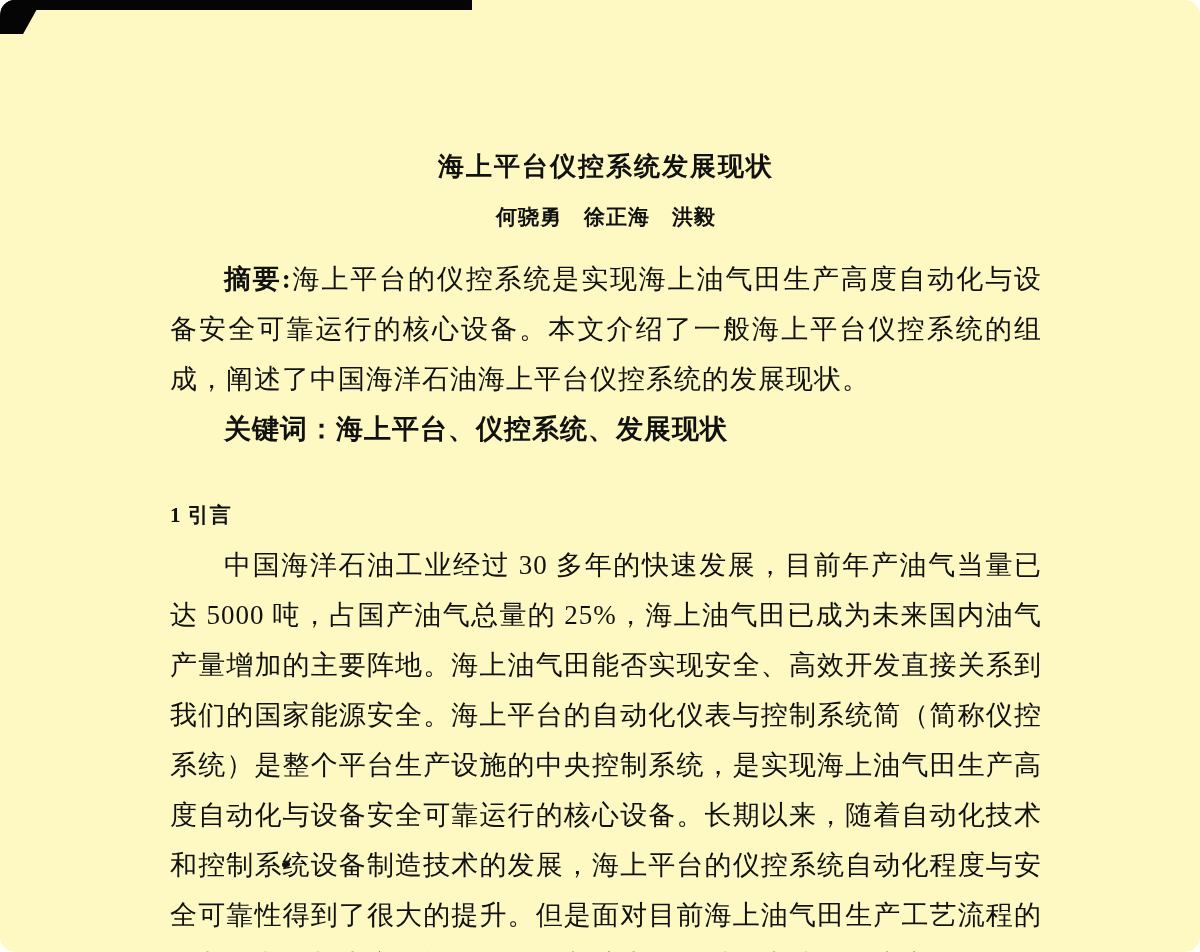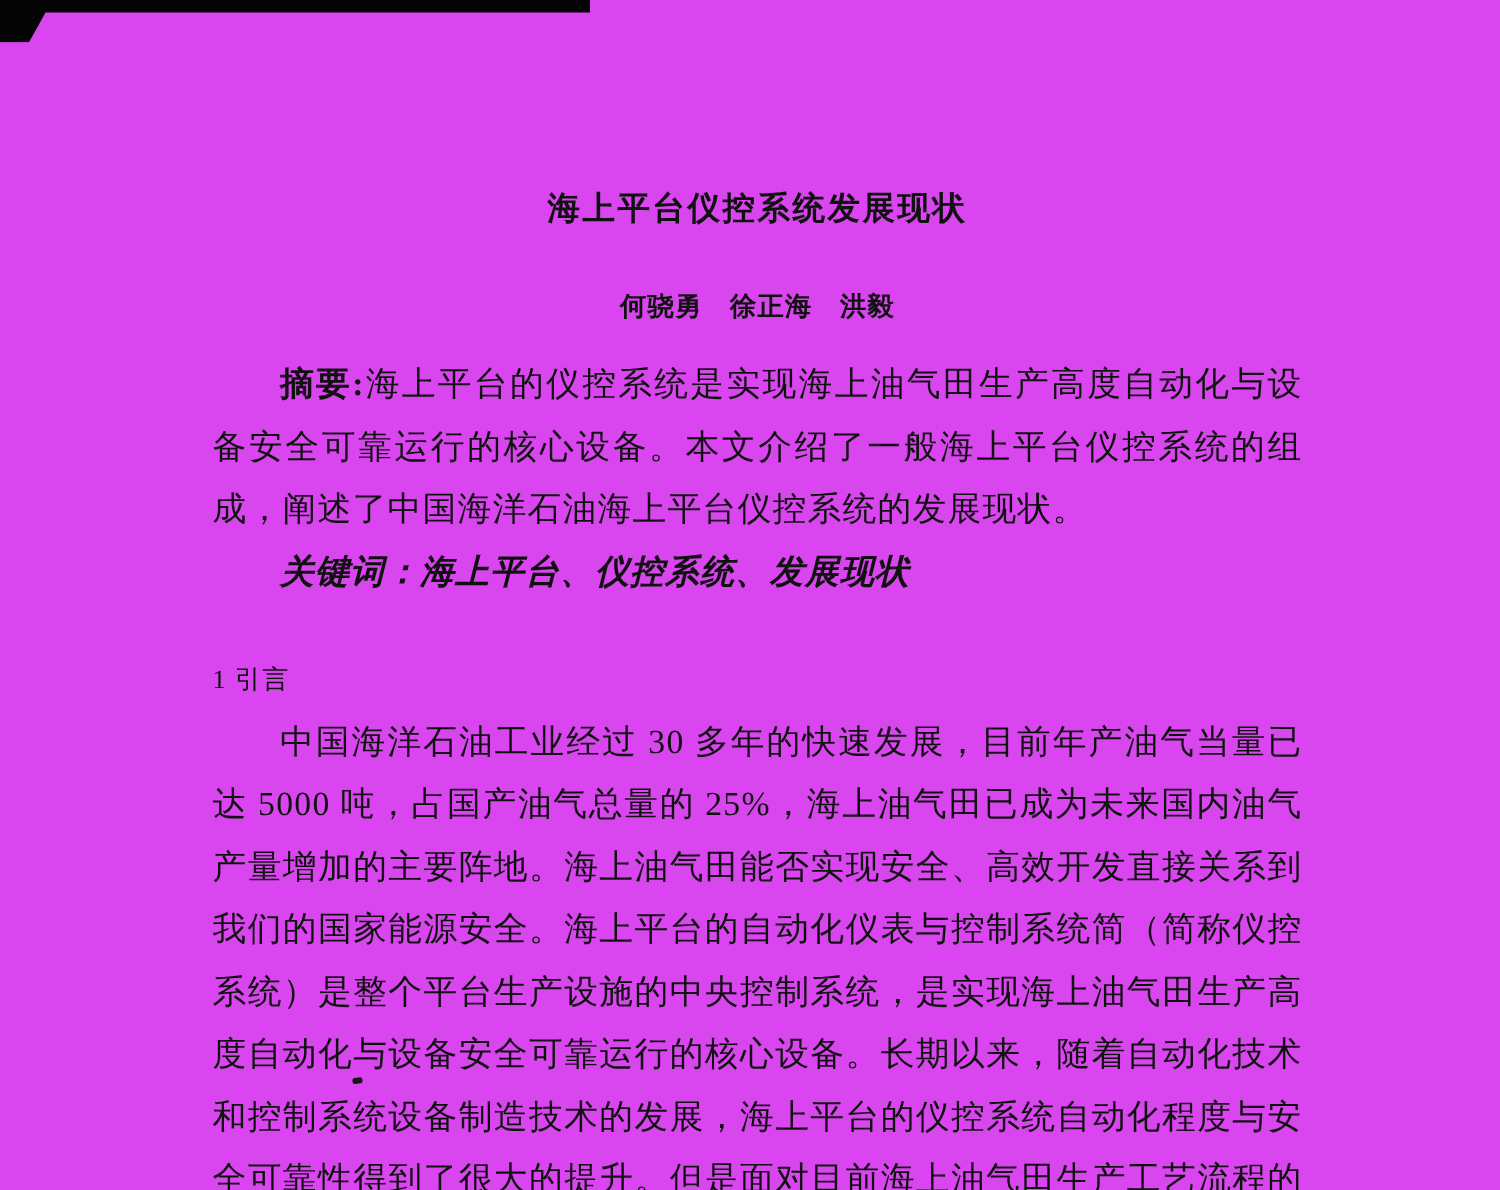--- a/index.html
+++ b/index.html
@@ -4,24 +4,25 @@
 <style>
   html, body {
     margin: 0;
     padding: 0;
     background: #ffffff;
   }
   .page {
     position: relative;
     width: 1200px;
     height: 952px;
-    background: #d946ef;
+    background: #fef9c3;
     overflow: hidden;
     font-family: "Liberation Serif", "DejaVu Serif", serif;
     color: #111111;
+    border-radius: 15px;
   }
   
   .artifact-top-bar {
     position: absolute;
     left: 0;
     top: 0;
     width: 472px;
     height: 10px;
     background: #050505;
   }
@@ -56,44 +57,43 @@
     font-weight: bold;
     line-height: 38px;
     margin: 0;
     letter-spacing: 2px;
   }
   .authors {
     text-align: center;
     font-size: 21px;
     font-weight: bold;
     line-height: 30px;
-    margin: 44px 0 0 0;
+    margin: 16px 0 0 0;
     letter-spacing: 1px;
   }
   .para {
     font-size: 27px;
     line-height: 50px;
     margin: 0;
     text-align: justify;
     text-indent: 2em;
     letter-spacing: 1px;
   }
   .abstract {
     margin-top: 22px;
   }
   .abstract .label {
     font-weight: bold;
   }
   .keywords {
     font-weight: bold;
-    font-style: italic;
   }
   .section-heading {
     font-size: 21px;
-    font-weight: normal;
+    font-weight: bold;
     line-height: 50px;
     margin: 36px 0 0 0;
     letter-spacing: 1px;
   }
   .body-para {
     text-indent: 2em;
   }
 </style>
 </head>
 <body>

